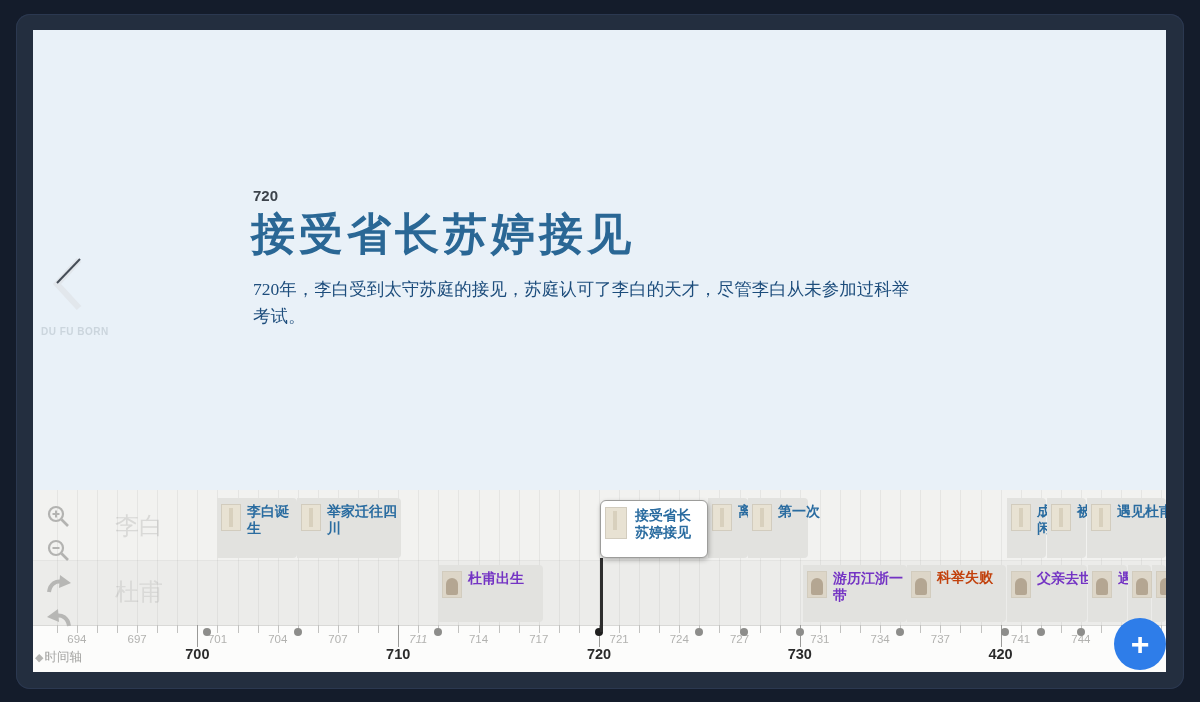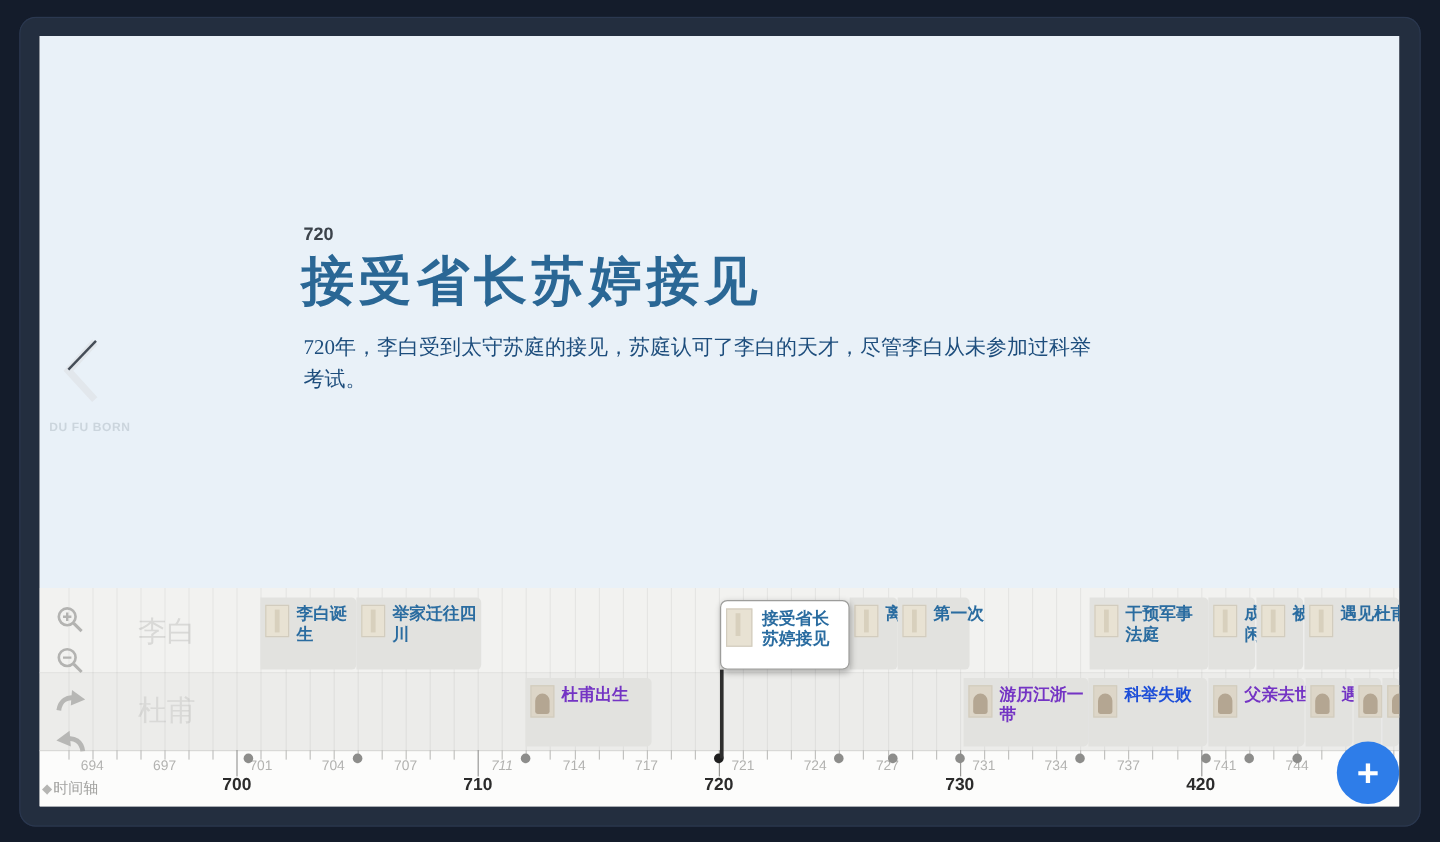--- a/index.html
+++ b/index.html
@@ -5,21 +5,21 @@
   html,body{margin:0;padding:0;background:#141c2b;font-family:"Liberation Sans",sans-serif;}
   #stage{position:relative;width:1200px;height:702px;overflow:hidden;background:#141c2b;}
   .frame{position:absolute;left:16px;top:14px;width:1168px;height:675px;background:#232e3f;border-radius:14px;box-shadow:0 0 0 1px #2b3850 inset;}
   .content{position:absolute;left:17px;top:16px;width:1133px;height:642px;background:#ffffff;overflow:hidden;}
 
   
   .slide{position:absolute;left:0;top:0;width:100%;height:460px;background:#e9f1f8;}
   .slide-date{position:absolute;left:220px;top:157px;font-size:15px;font-weight:bold;color:#3c434b;}
   .slide-headline{position:absolute;left:218px;top:175px;margin:0;font-size:44px;font-weight:bold;letter-spacing:4px;color:#2a6795;}
   .slide-text{position:absolute;left:220px;top:246px;width:668px;margin:0;font-family:"Liberation Serif",serif;font-size:17.5px;line-height:1.55;color:#1d4d7c;}
-  .navbtn{position:absolute;top:241px;width:150px;height:100px;background:none;border:none;padding:0;cursor:pointer;}
+  .navbtn{position:absolute;top:216px;width:150px;height:100px;background:none;border:none;padding:0;cursor:pointer;}
   .navbtn.prev{left:8px;text-align:left;}
   .navbtn.next{right:0;text-align:right;}
   .navbtn svg{display:block;}
   .prev svg{margin-left:4px;}
   .next svg{margin-left:auto;margin-right:8px;}
   .navlabel{display:block;margin-top:14px;font-size:10px;font-weight:bold;letter-spacing:.5px;color:#cbd5dd;white-space:nowrap;}
   .next .navlabel{margin-right:6px;}
 
   
   .timenav{position:absolute;left:0;top:460px;width:100%;height:182px;background:#f4f4f2;}
@@ -94,24 +94,20 @@
                 <div class="evlab" style="color: rgb(42, 108, 160);">举家迁往四川</div>
               </div>
               <div class="ev" style="left: 675px; width: 40px;">
                 <div class="thumb scroll"></div>
                 <div class="evlab nowrap" style="color: rgb(42, 108, 160);">离</div>
               </div>
               <div class="ev" style="left: 715px; width: 60px;">
                 <div class="thumb scroll"></div>
                 <div class="evlab nowrap" style="color: rgb(42, 108, 160);">第一次</div>
               </div>
-              <div class="ev" style="left: 875px; width: 99px;">
-                <div class="thumb scroll"></div>
-                <div class="evlab" style="color: rgb(42, 108, 160);">干预军事法庭</div>
-              </div>
               <div class="ev" style="left: 974px; width: 39px;">
                 <div class="thumb scroll"></div>
                 <div class="evlab" style="color: rgb(42, 108, 160);">成闲</div>
               </div>
               <div class="ev" style="left: 1014px; width: 39px;">
                 <div class="thumb scroll"></div>
                 <div class="evlab nowrap" style="color: rgb(42, 108, 160);">被</div>
               </div>
               <div class="ev" style="left: 1054px; width: 79px;">
                 <div class="thumb scroll"></div>
@@ -128,21 +124,21 @@
               <div class="ev" style="left: 405px; width: 105px;">
                 <div class="thumb person"></div>
                 <div class="evlab" style="color: rgb(116, 52, 196);">杜甫出生</div>
               </div>
               <div class="ev" style="left: 770px; width: 104px;">
                 <div class="thumb person"></div>
                 <div class="evlab" style="color: rgb(116, 52, 196);">游历江浙一带</div>
               </div>
               <div class="ev" style="left: 874px; width: 99px;">
                 <div class="thumb person"></div>
-                <div class="evlab" style="color: #1d4ed8;">科举失败</div>
+                <div class="evlab" style="color: #c2410c; font-family: Liberation Mono, monospace;">科举失败</div>
               </div>
               <div class="ev" style="left: 974px; width: 80px;">
                 <div class="thumb person"></div>
                 <div class="evlab nowrap" style="color: rgb(116, 52, 196);">父亲去世</div>
               </div>
               <div class="ev" style="left: 1055px; width: 39px;">
                 <div class="thumb person"></div>
                 <div class="evlab nowrap" style="color: rgb(116, 52, 196);">遇</div>
               </div>
               <div class="ev" style="left: 1095px; width: 23px;">

